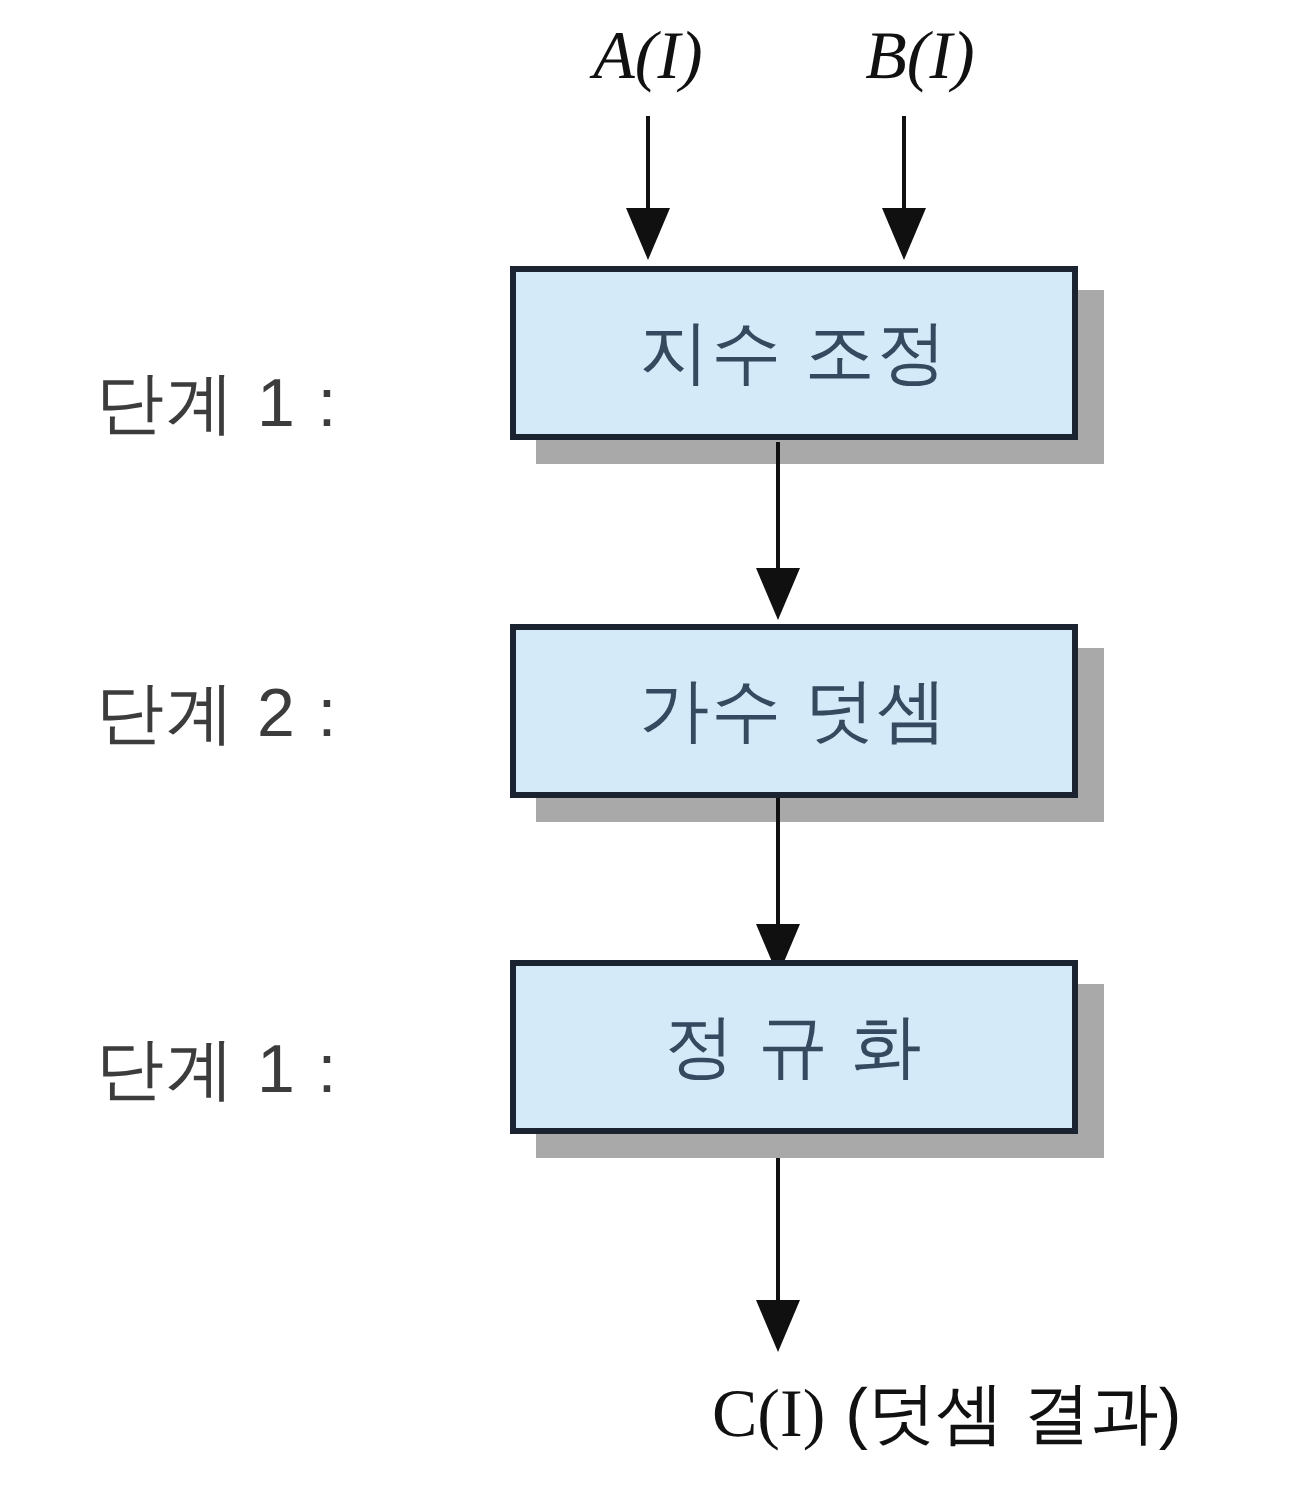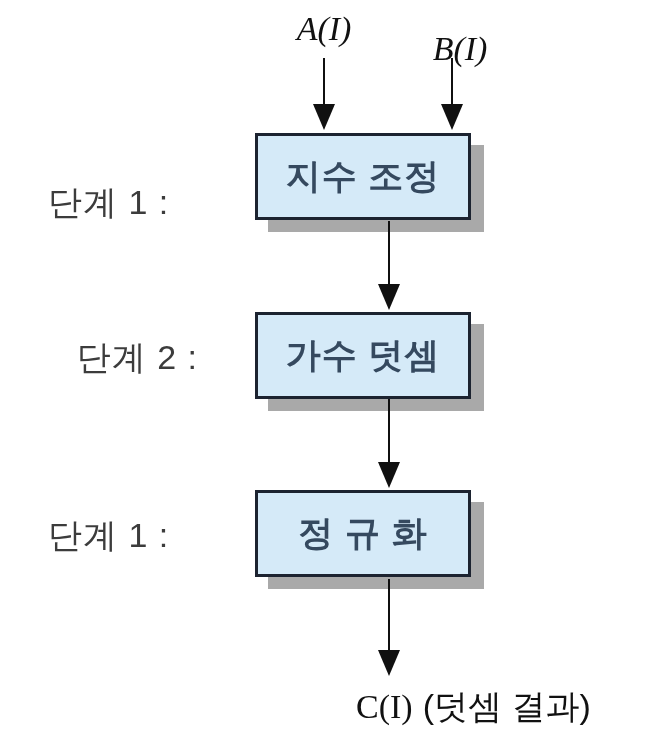--- a/index.html
+++ b/index.html
@@ -25,21 +25,21 @@
   .var-label {
     position: absolute;
     width: 90px;
     text-align: center;
     font-family: "Liberation Serif", serif;
     font-style: italic;
     font-size: 34px;
     color: #111111;
   }
   .input-a { left: 279px; top: 10px; }
-  .input-b { left: 415px; top: 10px; margin-top: 20px; }
+  .input-b { left: 415px; top: 10px; }
   
   .vline {
     position: absolute;
     width: 2px;
     background: var(--arrow);
   }
   .ahead {
     position: absolute;
     width: 0; height: 0;
     border-left: 11px solid transparent;
@@ -62,42 +62,41 @@
     left: 48px;
     width: 150px;
     height: 40px;
     line-height: 40px;
     font-size: 34px;
     color: var(--label-text);
     letter-spacing: 1px;
     white-space: nowrap;
   }
   .lbl-1 { top: 158px; margin-top: 24px; }
-  .lbl-2 { top: 337px; text-align: right; }
+  .lbl-2 { top: 337px; }
   .lbl-3 { top: 515px; }
   .step-box {
     position: absolute;
     left: 255px;
-    width: 216px;
+    width: 284px;
     height: 87px;
     background: var(--box-fill);
     border: 3px solid var(--box-border);
     box-shadow: 13px 12px 0 0 var(--shadow);
     display: flex;
     align-items: center;
     justify-content: center;
     font-size: 35px;
     color: var(--box-text);
     letter-spacing: 1px;
     white-space: nowrap;
-    font-weight: bold;
   }
   .box-1 { top: 133px; }
   .box-2 { top: 312px; }
-  .box-3 { top: 490px; }
+  .box-3 { top: 480px; }
   
   .output-label {
     position: absolute;
     left: 356px;
     top: 684px;
     font-size: 34px;
     color: #111111;
     white-space: nowrap;
   }
   .output-label .math {

